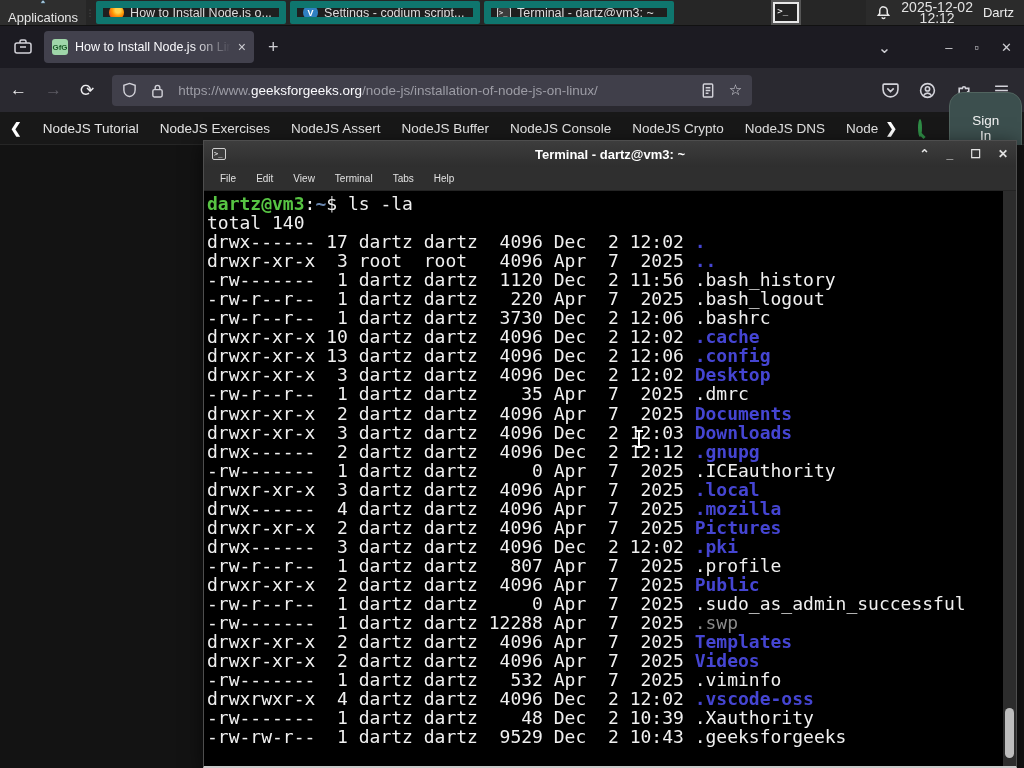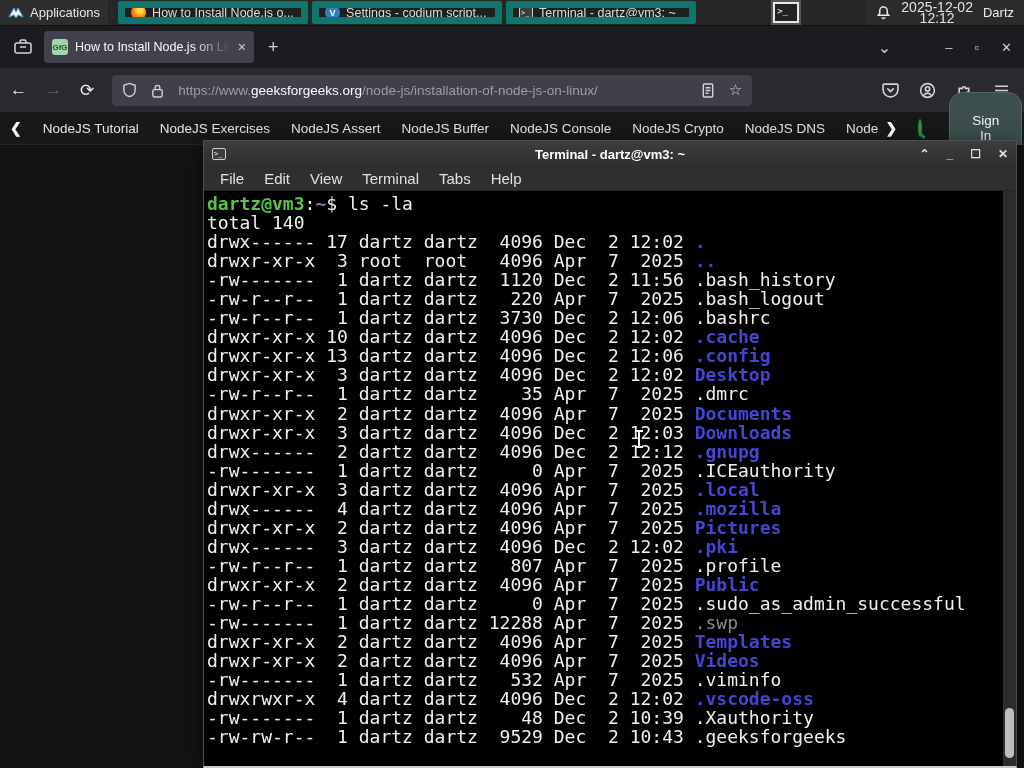--- a/index.html
+++ b/index.html
@@ -4,21 +4,21 @@
 <style>
   * { margin:0; padding:0; box-sizing:border-box; }
   html,body { width:1024px; height:768px; overflow:hidden; background:#101010;
               font-family:"Liberation Sans", sans-serif; }
 
   
   #panel { position:absolute; left:0; top:0; width:1024px; height:26px;
            background:#262626; border-bottom:1px solid #111;
            display:flex; align-items:stretch; color:#e6e6e6; font-size:13px; }
   .pbtn { display:flex; align-items:center; gap:6px; padding:0 8px; cursor:default; }
-  #apps-btn { background:#2e2e2e; }
+  #apps-btn { background:#2e2e2e;flex-direction:column; }
   .panel-sep { width:8px; display:flex; align-items:center; justify-content:center; color:#555; font-size:9px; }
   .winbtn { display:flex; align-items:center; gap:6px; width:190px; margin:1px 2px; padding:0 6px;
             background:#1f1f1f; border:7px solid #0f766e; border-radius:2px; overflow:hidden; }
   .winbtn span.lbl { white-space:nowrap; overflow:hidden; font-size:12.5px; color:#ddd; }
   .ffx-ico { width:15px; height:15px; border-radius:50%;
              background:radial-gradient(circle at 60% 35%, #ffd24a 0 20%, #ff9500 45%, #e8541d 75%, #b5326a 100%); flex:0 0 auto;}
   .codium-ico { width:15px; height:15px; border-radius:50%; background:#2f80c2; color:#fff;
                 font-size:9px; font-weight:bold; display:flex; align-items:center; justify-content:center; flex:0 0 auto;}
   .term-ico-sm { width:14px; height:12px; background:#3c3c3c; border:1px solid #cfcfcf; border-radius:2px;
                  color:#fff; font-size:7px; line-height:10px; padding-left:1px; flex:0 0 auto; font-family:"DejaVu Sans Mono",monospace;}
@@ -69,21 +69,21 @@
 
   
   #termwin { position:absolute; left:203px; top:140px; width:814px; height:628px;
              border:1px solid #4e4e4e; border-bottom:2px solid #c9c9c9; background:#000;
              display:flex; flex-direction:column; box-shadow:0 4px 18px rgba(0,0,0,.6); }
   #termbar { height:26px; background:linear-gradient(#3d3d3d,#2e2e2e); display:flex; align-items:center;
              padding:0 8px; color:#fff; }
   #termbar .title { position:absolute; left:0; right:0; text-align:center; font-weight:bold; font-size:13px; pointer-events:none;}
   .tb-ctrl { display:flex; gap:17px; margin-left:auto; color:#e3e3e3; font-size:12px; font-weight:bold; z-index:2;}
   #termmenu { height:24px; background:#2f2f2f; border-bottom:1px solid #242424; display:flex; align-items:center;
-              gap:4px; padding:0 8px; color:#e0e0e0; font-size:15px; }
+              gap:4px; padding:0 8px; color:#e0e0e0; font-size:10px; }
   #termmenu span { padding:2px 8px; }
   #termbody { flex:1; position:relative; background:#000; overflow:hidden;
               font-family:"DejaVu Sans Mono", monospace; font-size:18px; line-height:19.05px;
               color:#f0f0f0; padding:3px 0 0 3px; }
   .tl { white-space:pre; }
   .c-d { color:#4545d2; font-weight:bold; }
   .c-x { color:#8a8a8a; }
   .p-user { color:#57c443; font-weight:bold; }
   .p-path { color:#6a87b0; font-weight:bold; }
   #termscroll { position:absolute; right:0; top:0; bottom:0; width:13px; background:#2c2c2c; }

